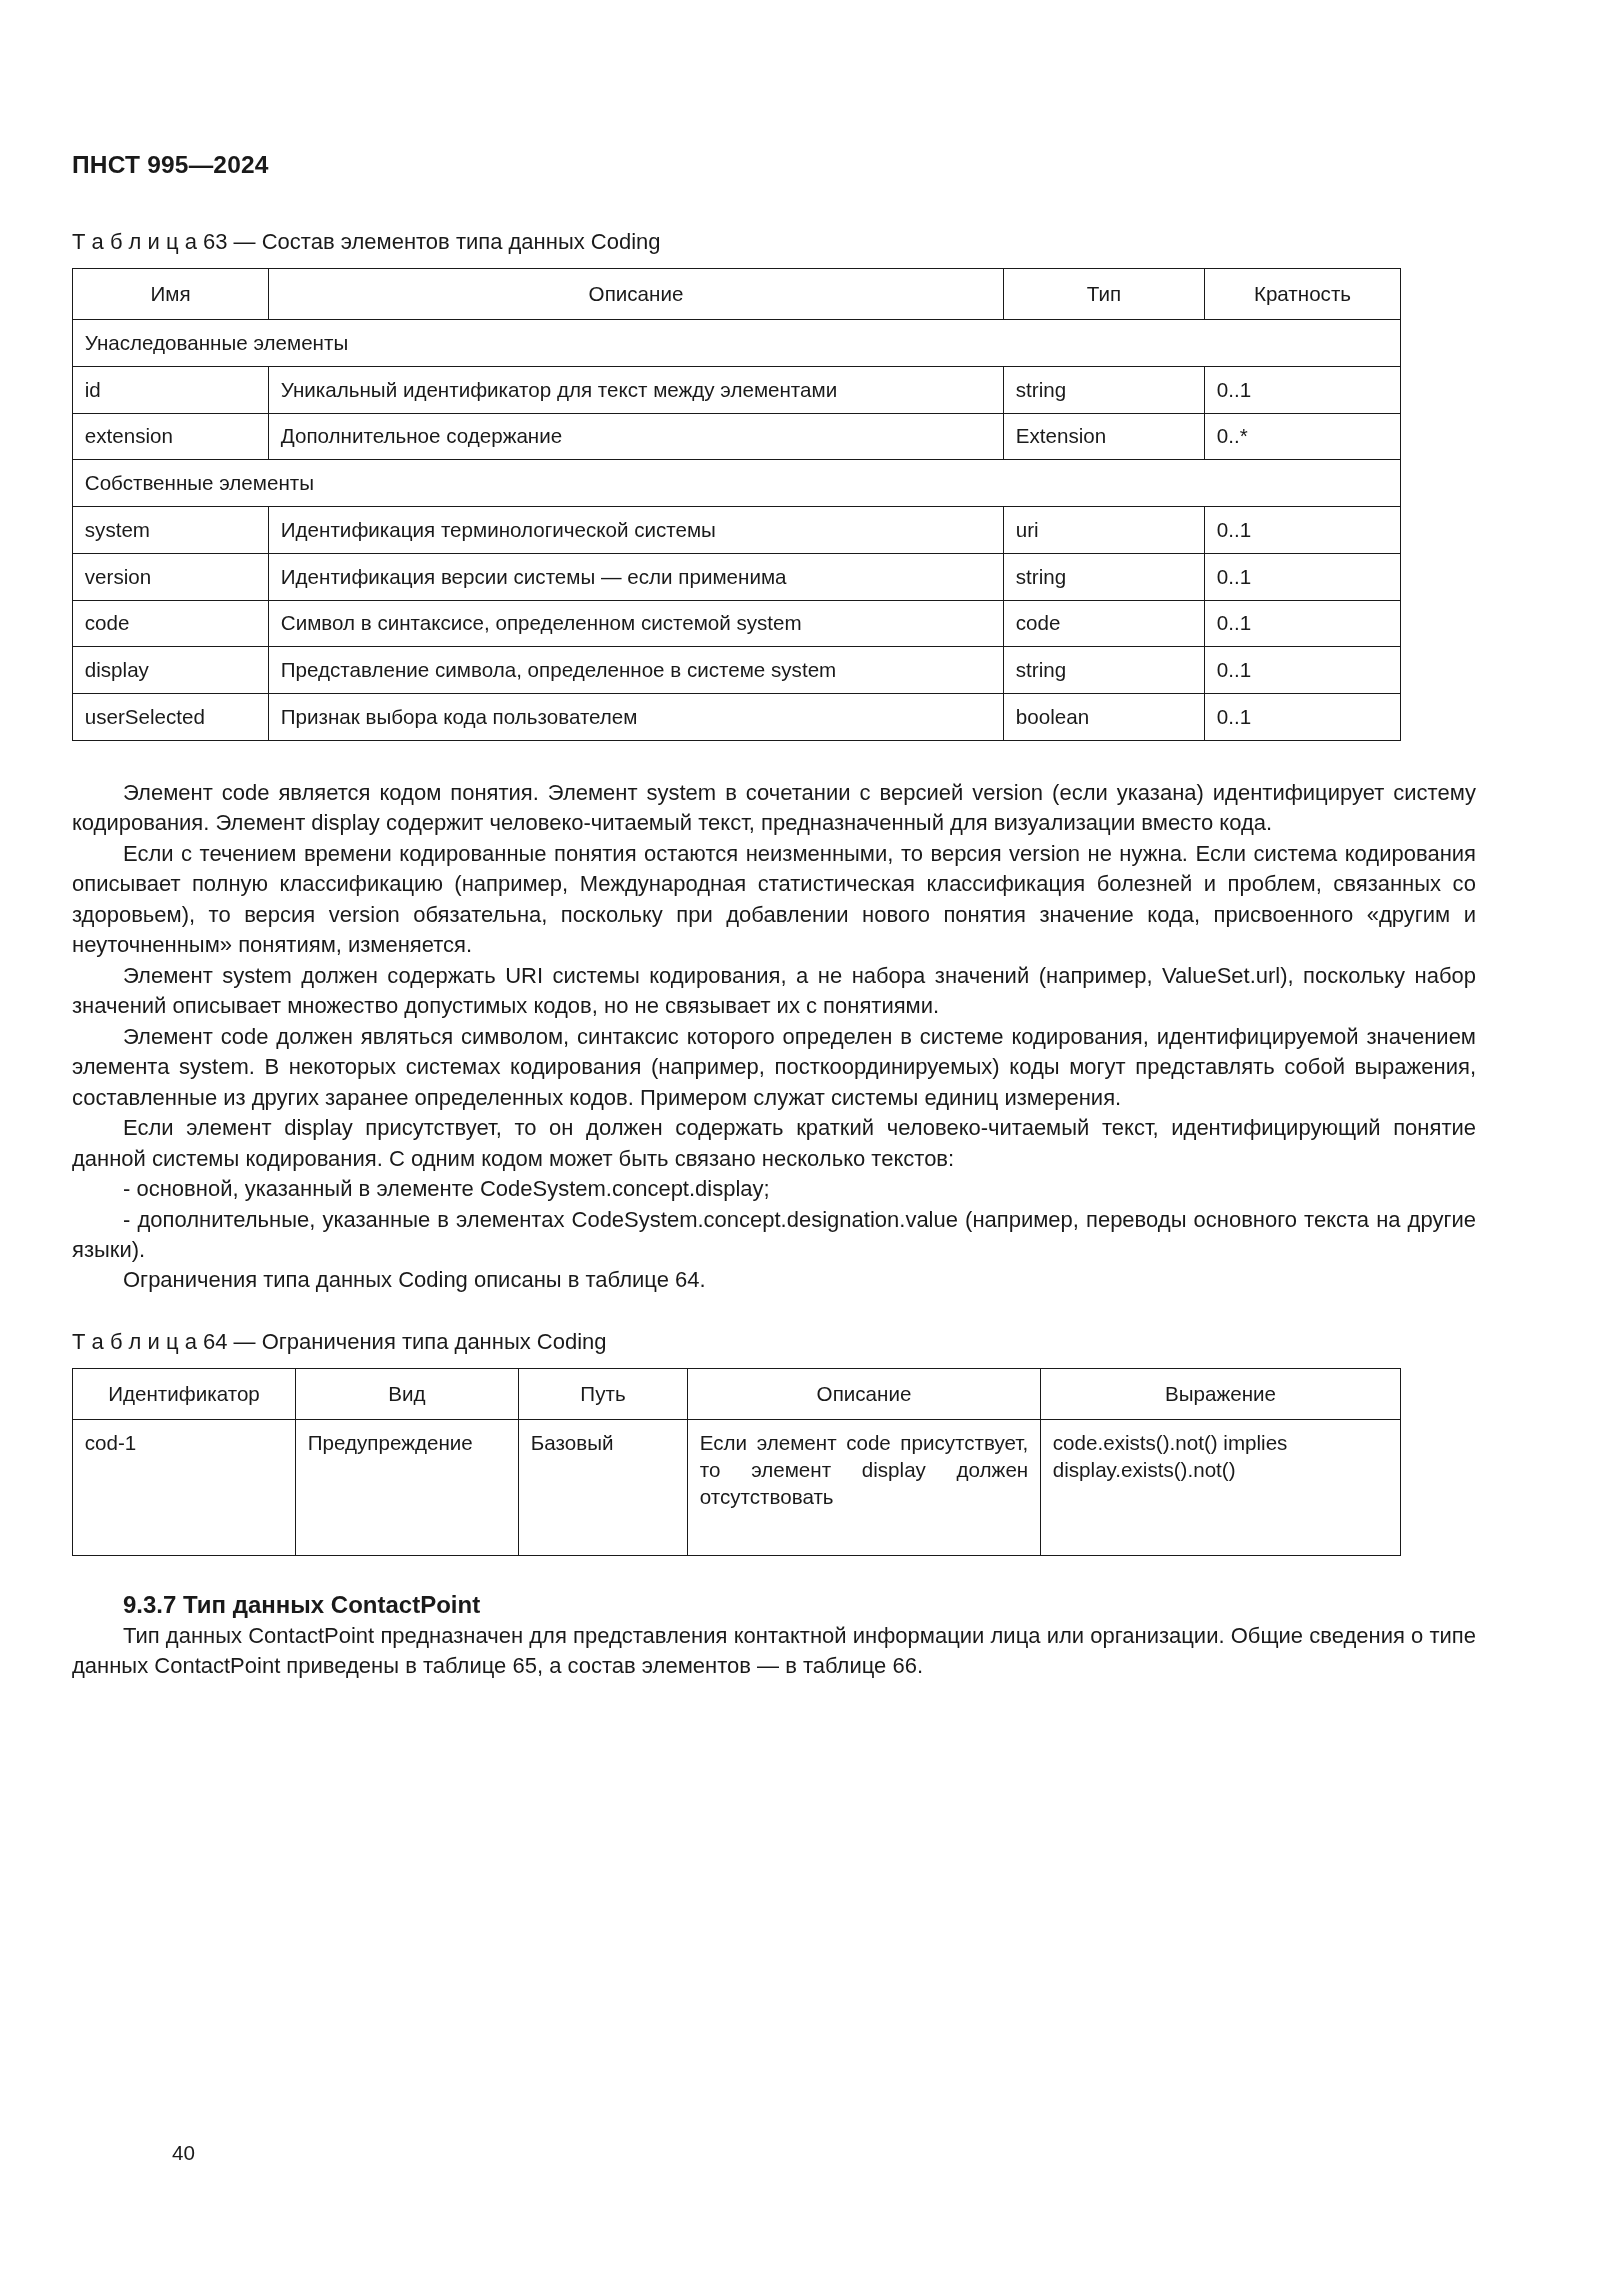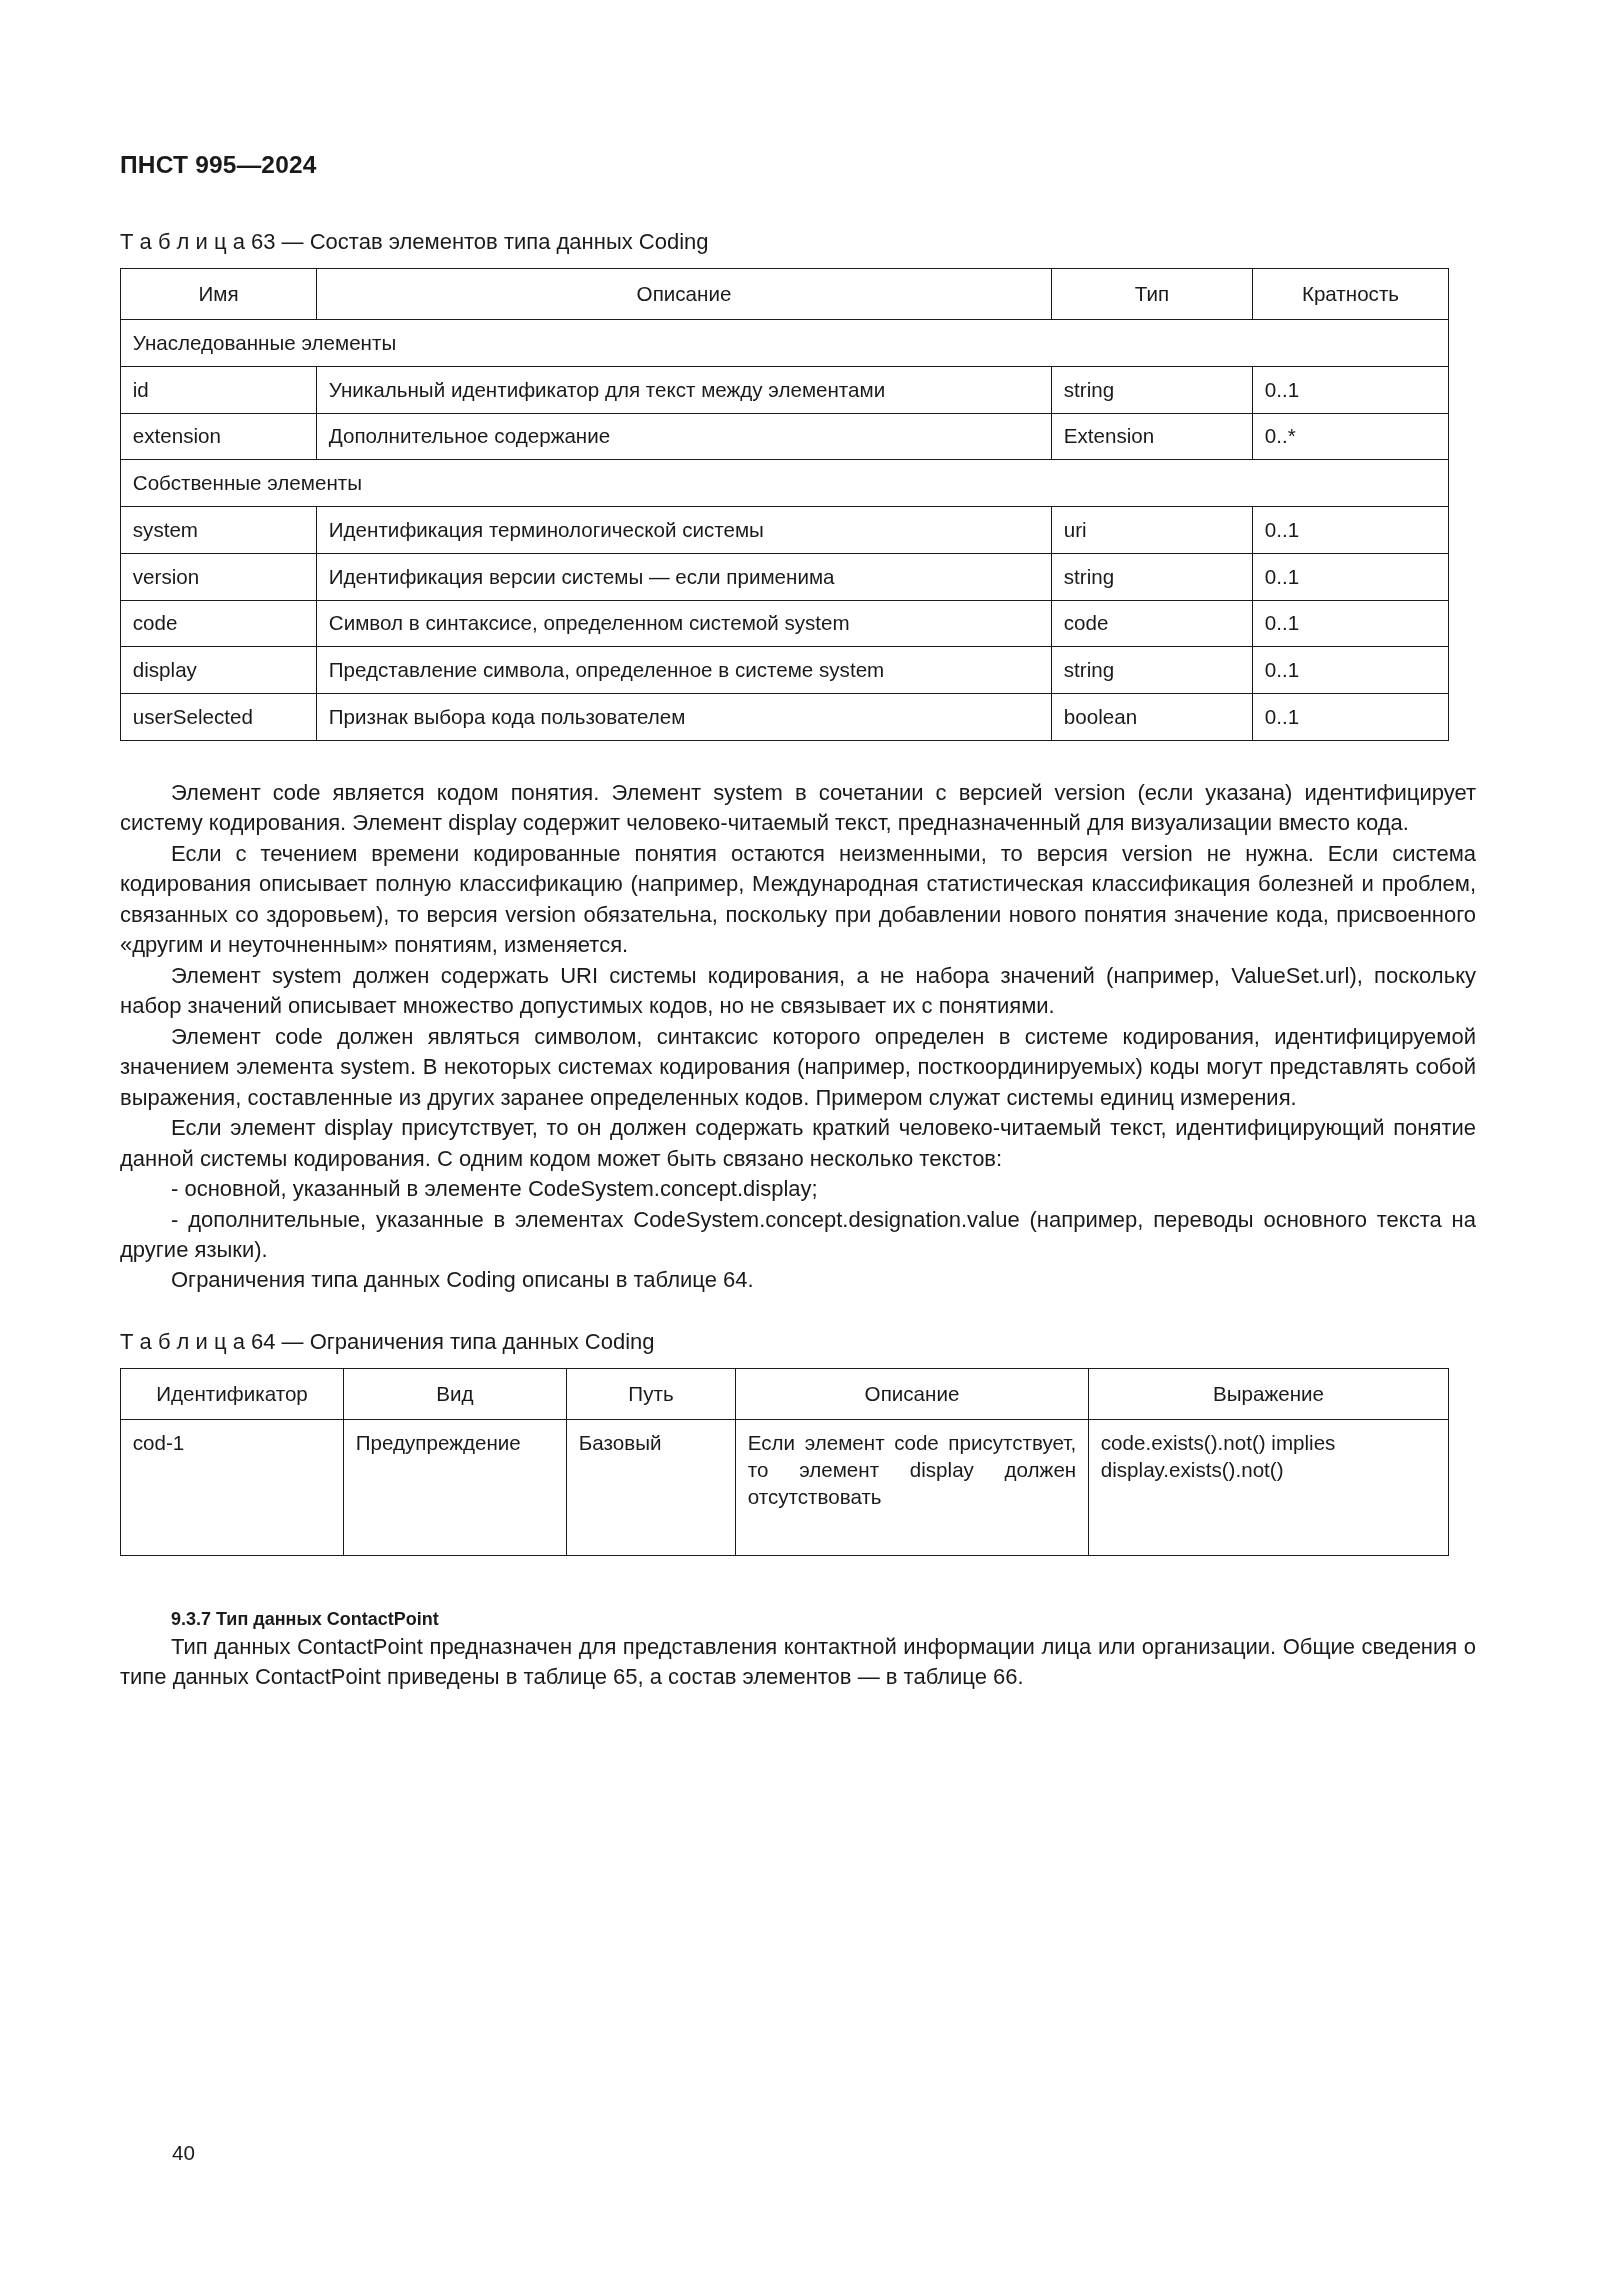--- a/index.html
+++ b/index.html
@@ -11,21 +11,21 @@
     font-family: "Liberation Sans", sans-serif;
     color: #1a1a1a;
   }
   .page {
     position: relative;
     width: 1621px;
     height: 2280px;
     margin: 0 auto;
     background: #ffffff;
     box-sizing: border-box;
-    padding: 152px 145px 0 120px;
+    padding: 152px 145px 0 72px;
     overflow: hidden;
   }
   .doc-header {
     font-size: 24.5px;
     font-weight: bold;
     letter-spacing: 0.2px;
     margin: 0 0 49px 0;
     line-height: 1.1;
   }
   .table-caption {
@@ -94,23 +94,23 @@
   .body-text.list-item {
     text-indent: 51px;
   }
   .para-block {
     margin-top: 37px;
   }
   .caption-64-wrap {
     margin-top: 32px;
   }
   .section-head {
-    font-size: 18px;
+    font-size: 24px;
     font-weight: bold;
-    margin: 51px 0 0 0;
+    margin: 32px 0 0 0;
     text-indent: 51px;
     line-height: 1.385;
   }
   .page-number {
     position: absolute;
     left: 152px;
     bottom: 116px;
     font-size: 20.6px;
     line-height: 1;
     margin-left: 20px;

